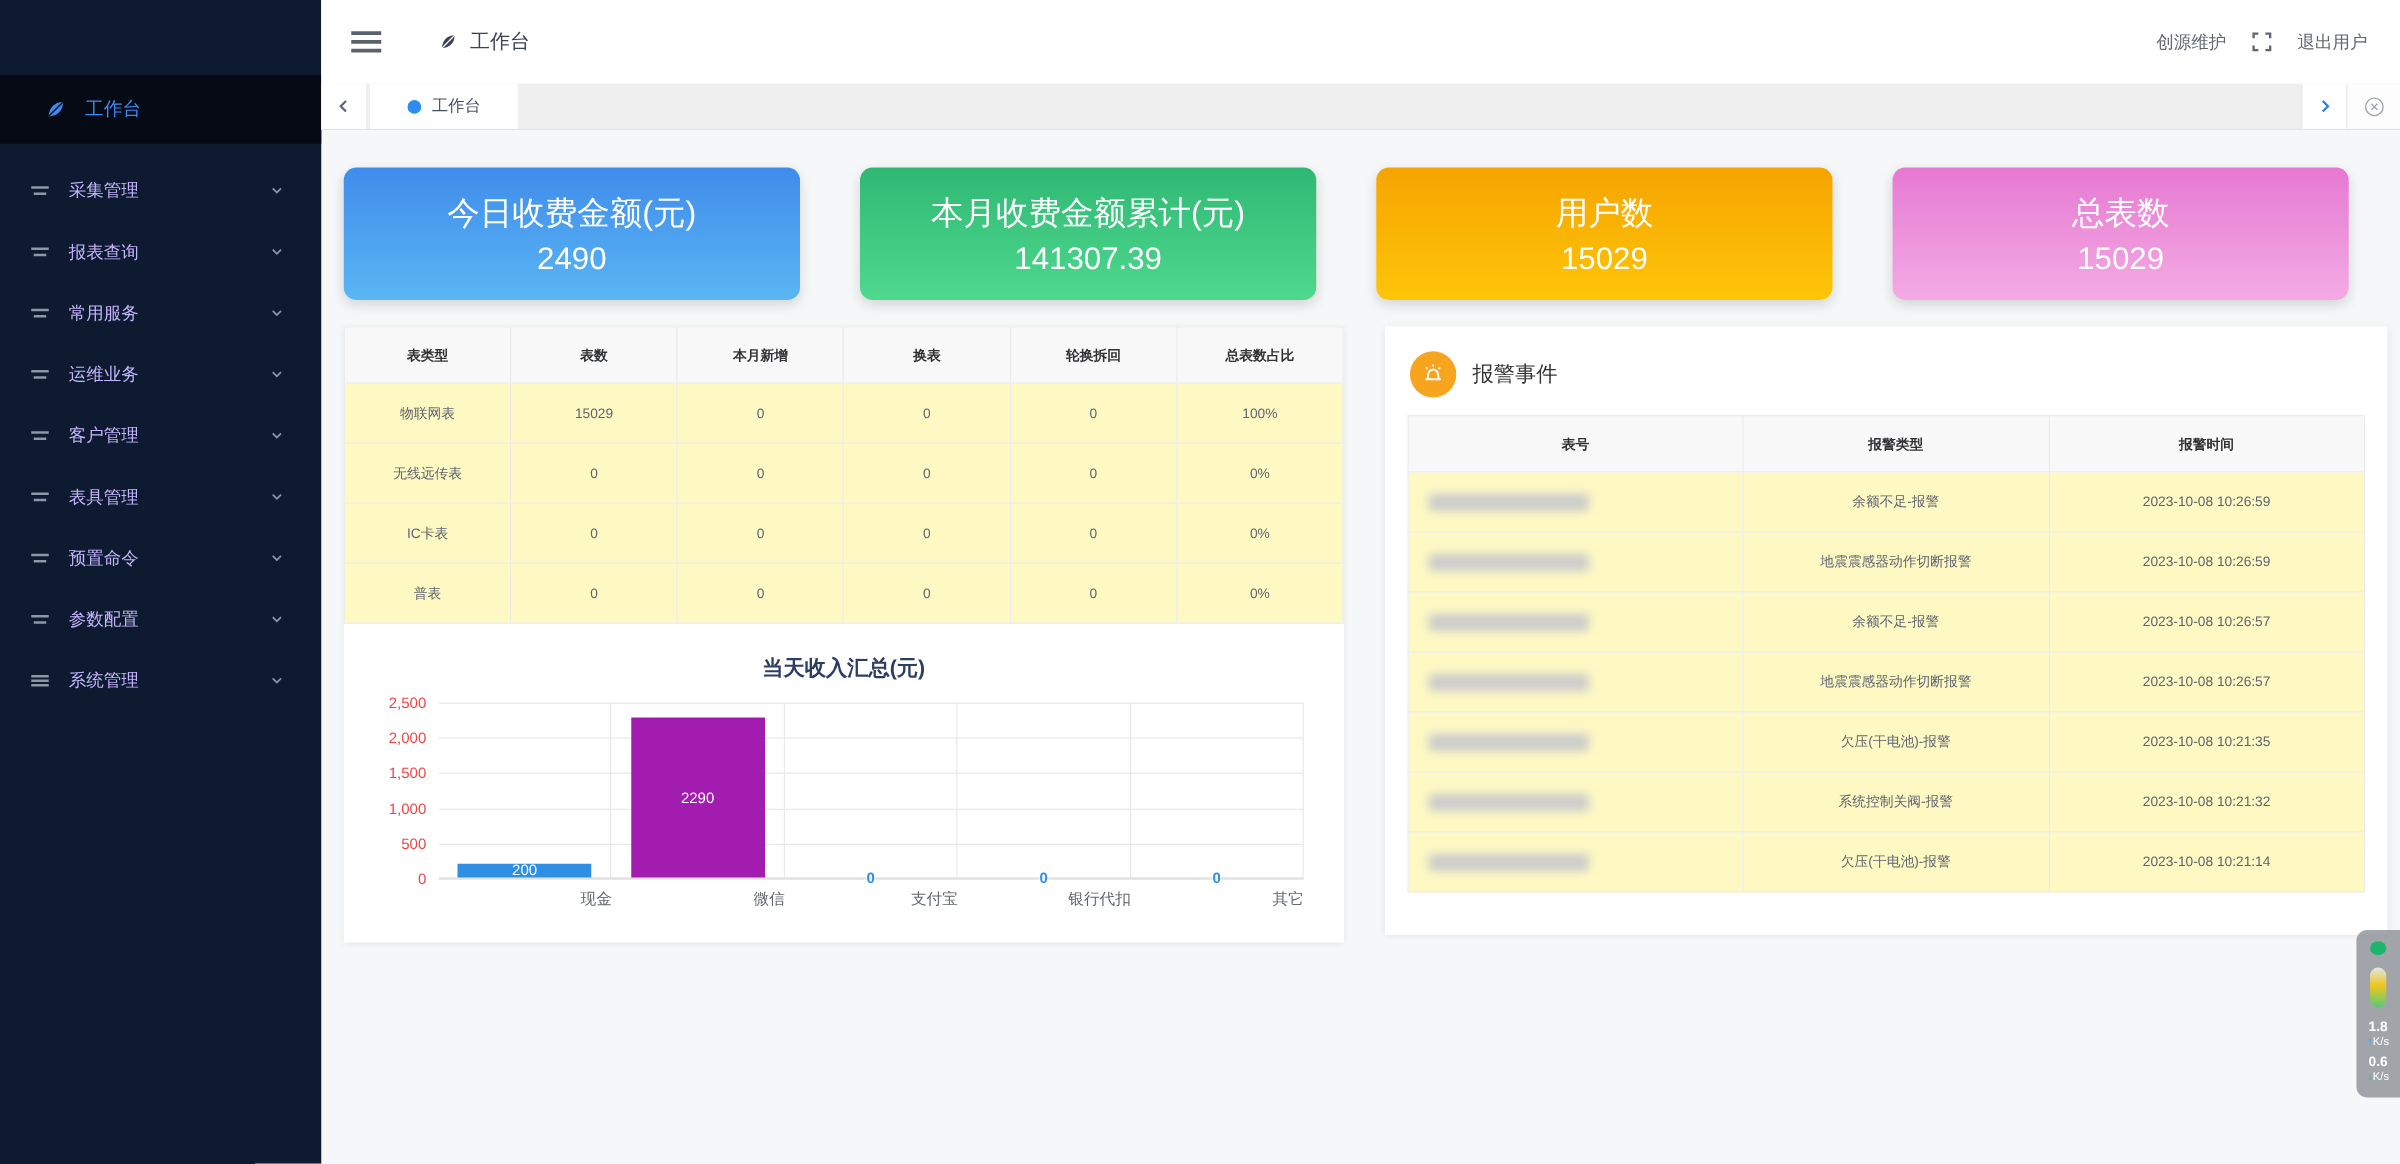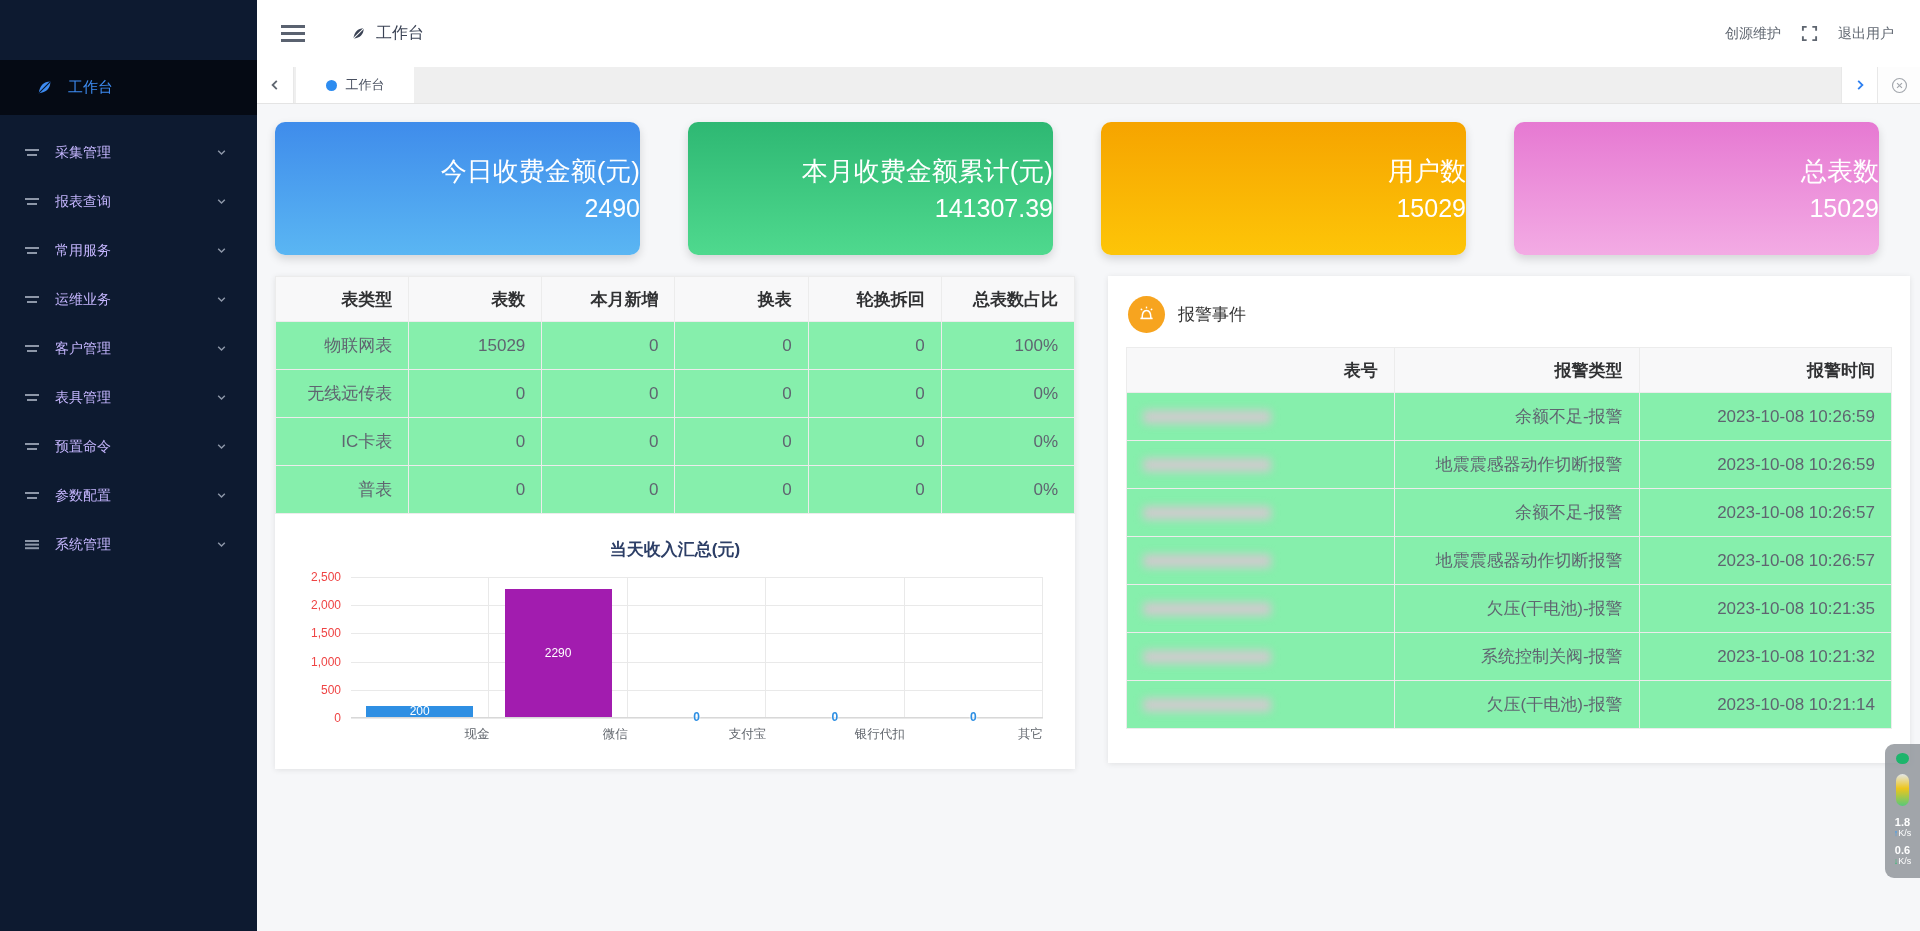--- a/index.html
+++ b/index.html
@@ -39,35 +39,35 @@
   .tab-active { width:118px; background:#fff; margin-left:2px; display:flex; align-items:center; justify-content:center; gap:9px;
                 font-size:13px; color:#495060; cursor:pointer; }
   .tab-dot { width:11px; height:11px; border-radius:50%; background:#2d8cf0; }
   .tab-spacer { flex:1; }
   .tab-close { width:42px; background:#fdfdfd; display:flex; align-items:center; justify-content:center; cursor:pointer; }
 
   .content { flex:1; padding:18px 10px 0 18px; overflow:hidden; }
 
   
   .cards { display:flex; gap:48px; margin-right:31px; }
-  .stat-card { width:365px; height:133px; border-radius:10px; color:#fff; display:flex; flex-direction:column;
-               align-items:flex-end; justify-content:center; gap:5px; box-shadow:0 4px 10px rgba(0,0,0,.14); cursor:pointer; }
+  .stat-card { width:365px; height:106px; border-radius:10px; color:#fff; display:flex; flex-direction:column;
+               align-items:center; justify-content:center; gap:5px; box-shadow:0 4px 10px rgba(0,0,0,.14); cursor:pointer;margin-top:12px; }
   .stat-card .lab { font-size:26px; }
   .stat-card .val { font-size:25px; }
 
   
   .panels { display:flex; gap:33px; margin-top:21px; }
   .panel { background:#fff; box-shadow:0 1px 6px rgba(0,0,0,.09); }
   .panel-left { width:800px; padding-bottom:26px; }
   .panel-right { width:802px; padding:14px 18px 34px 18px; align-self:flex-start; }
 
   table { border-collapse:collapse; width:100%; table-layout:fixed; }
-  th,td { border:1px solid #ececec; font-size:17px; text-align:right; padding:0 16px; }
+  th,td { border:1px solid #ececec; font-size:11px; text-align:center; padding:0 16px; }
   th { background:#f8f8f9; color:#303133; font-weight:bold; height:45px; }
-  td { color:#5f6470; height:48px; background:#86efac; }
+  td { color:#5f6470; height:48px; background:#fef9c3; }
 
   
   .chart-title { text-align:center; margin-top:24px; font-size:17px; font-weight:bold; color:#2c3e66; }
   .chart-wrap { position:relative; margin:16px 32px 0 76px; height:141px; }
   .gridline { position:absolute; left:0; right:0; height:1px; background:#e9e9e9; }
   .ytick { position:absolute; left:-66px; width:56px; text-align:right; transform:translateY(-50%);
            font-size:12px; color:#ef4444; }
   .bars { position:absolute; inset:0; display:flex; border-bottom:1px solid #d8d8d8; }
   .bar-slot { flex:1; position:relative; border-right:1px solid #e9e9e9; }
   .bar { position:absolute; bottom:0; left:11%; width:78%; display:flex; align-items:center; justify-content:center; }

